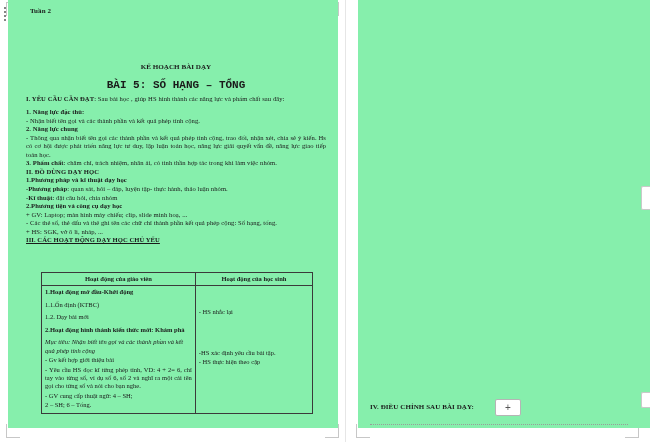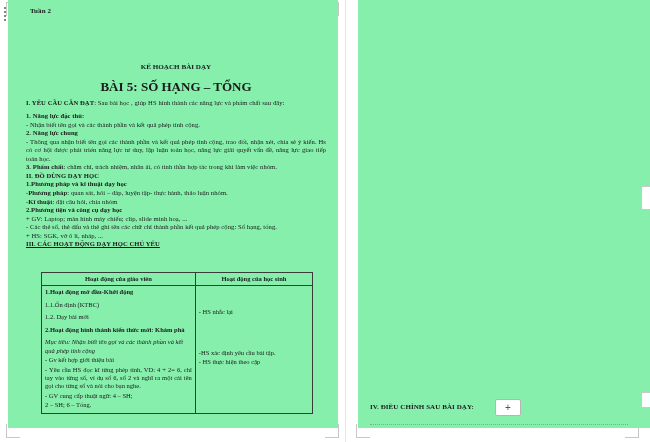--- a/index.html
+++ b/index.html
@@ -38,21 +38,21 @@
   
   .tx{font-size:6.6px;line-height:1.30;letter-spacing:.01em;}
   .b{font-weight:bold;}
   .i{font-style:italic;}
   .just{text-align:justify;}
 
   .week{position:absolute;left:22px;top:7px;font-weight:bold;font-size:7px;}
 
   .lp-body{position:absolute;left:18px;top:22px;width:300px;margin-top:41px;}
   .ttl{font-weight:bold;font-size:7.1px;line-height:1.33;text-align:center;}
-  .subttl{font-weight:bold;font-size:13px;text-align:center;margin-top:7px;}
+  .subttl{font-weight:bold;font-size:11px;text-align:center;margin-top:7px;font-family:Liberation Mono, monospace;}
   .para{margin-top:4px;}
   .tight{margin-top:0px;}
 
   
   table.act{
     border-collapse:collapse;width:100%;
     table-layout:fixed;
   }
   table.act td,table.act th{
     border:1px solid #3a3a3a;

